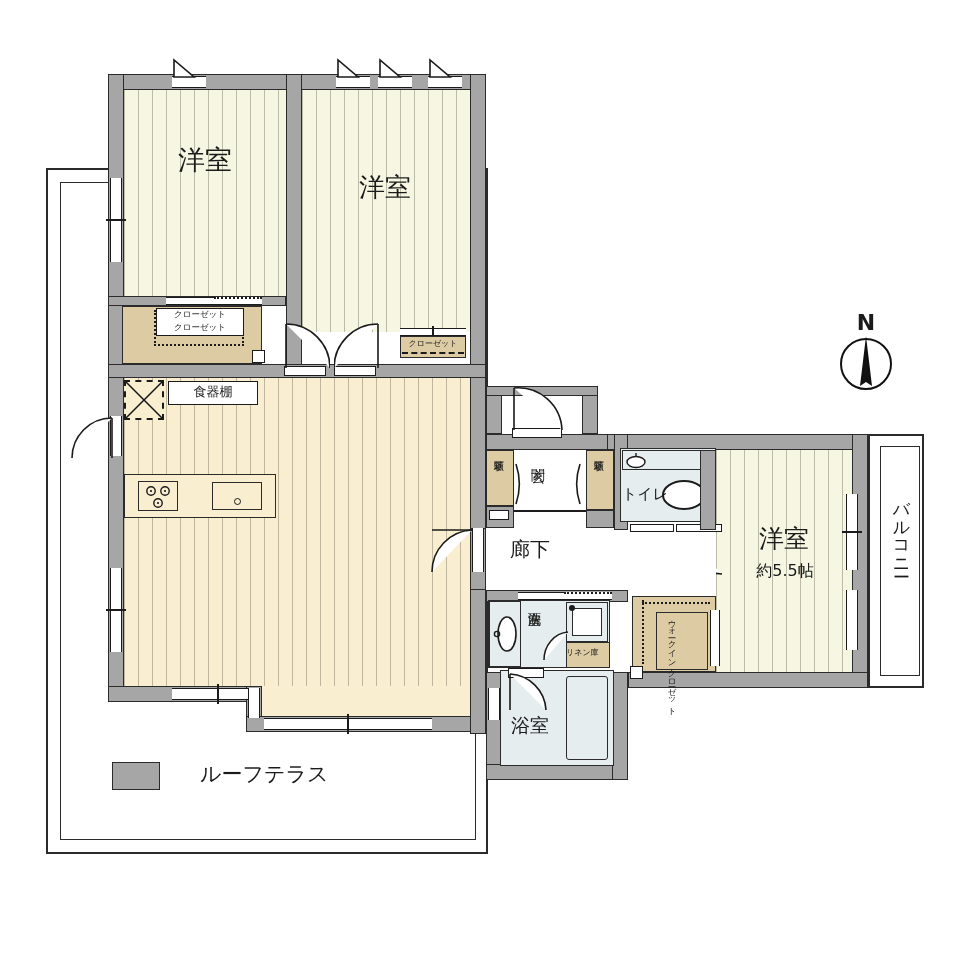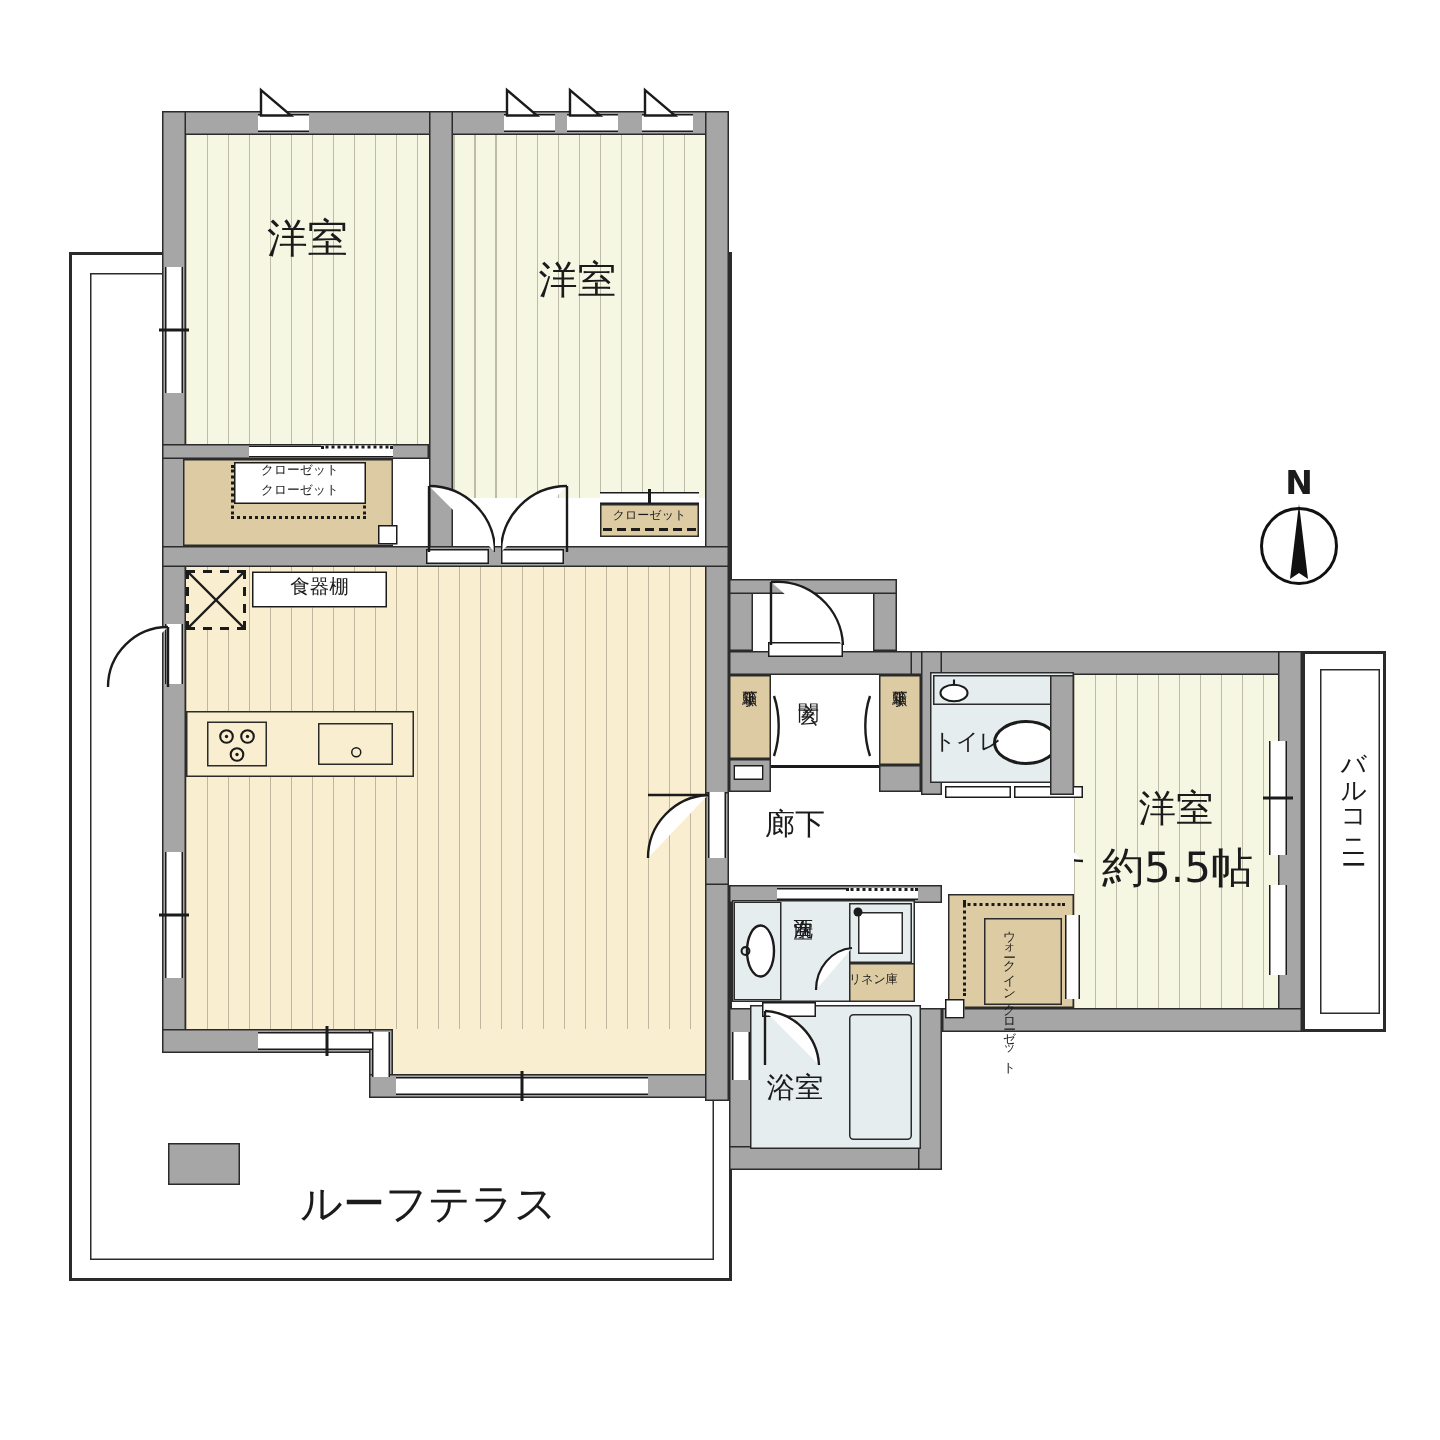--- a/index.html
+++ b/index.html
@@ -121,21 +121,21 @@
   </svg>
   <div class="abs outline" style="left:212px;top:482px;width:50px;height:28px;background:#faeed0;border-width:1.5px;"></div>
   <div class="abs" style="left:234px;top:498px;width:7px;height:7px;border:1.3px solid #1b1b1b;border-radius:50%;"></div>
 
 
   <div class="lbl" style="left:150px;top:144px;width:110px;font-size:27px;">洋室</div>
 
   <div class="lbl" style="left:330px;top:172px;width:110px;font-size:26px;">洋室</div>
 
   <div class="lbl" style="left:730px;top:524px;width:108px;font-size:25px;">洋室</div>
-  <div class="lbl" style="left:712px;top:562px;width:146px;font-size:28px;">約5.5帖</div>
+  <div class="lbl" style="left:712px;top:562px;width:146px;font-size:16px;">約5.5帖</div>
 
   <div class="abs win" style="left:172px;top:76px;width:34px;height:12px;"></div>
   <svg class="abs" style="left:172px;top:58px;width:36px;height:20px;" viewBox="0 0 36 20">
     <path d="M2 19 L2 2 L22 19 Z" fill="#ffffff" stroke="#1b1b1b" stroke-width="1.6"></path>
   </svg>
   <div class="abs win" style="left:336px;top:76px;width:34px;height:12px;"></div>
   <svg class="abs" style="left:336px;top:58px;width:36px;height:20px;" viewBox="0 0 36 20">
     <path d="M2 19 L2 2 L22 19 Z" fill="#ffffff" stroke="#1b1b1b" stroke-width="1.6"></path>
   </svg>
   <div class="abs win" style="left:378px;top:76px;width:34px;height:12px;"></div>
@@ -292,21 +292,21 @@
 
   <div class="abs win-v" style="left:846px;top:494px;width:12px;height:76px;"></div>
   <div class="abs" style="left:842px;top:531px;width:20px;height:2px;background:#1b1b1b;"></div>
   <div class="abs win-v" style="left:846px;top:590px;width:12px;height:60px;"></div>
 
   <div class="abs outline" style="left:868px;top:434px;width:56px;height:254px;border-width:2px;background:#ffffff;"></div>
   <div class="abs outline" style="left:880px;top:446px;width:40px;height:230px;border-width:1.5px;background:#ffffff;"></div>
   <div class="lbl vtext" style="left:893px;top:490px;font-size:17px;line-height:1.0;">バルコニー</div>
 
   <div class="abs wall" style="left:112px;top:762px;width:48px;height:28px;"></div>
-  <div class="lbl" style="left:200px;top:762px;width:170px;font-size:28px;text-align:left;margin-top:24px;">ルーフテラス</div>
+  <div class="lbl" style="left:200px;top:762px;width:170px;font-size:21px;text-align:left;">ルーフテラス</div>
 
   <div class="lbl" style="left:846px;top:310px;width:40px;font-size:22px;font-weight:bold;">N</div>
   <div class="abs circleN" style="left:840px;top:338px;width:52px;height:52px;"></div>
   <svg class="abs" style="left:840px;top:330px;width:52px;height:62px;" viewBox="0 0 52 62">
     <path d="M26 6 L32 56 L26 52 L20 56 Z" fill="#111111"></path>
   </svg>
 
 </div>
 
 </body></html>

